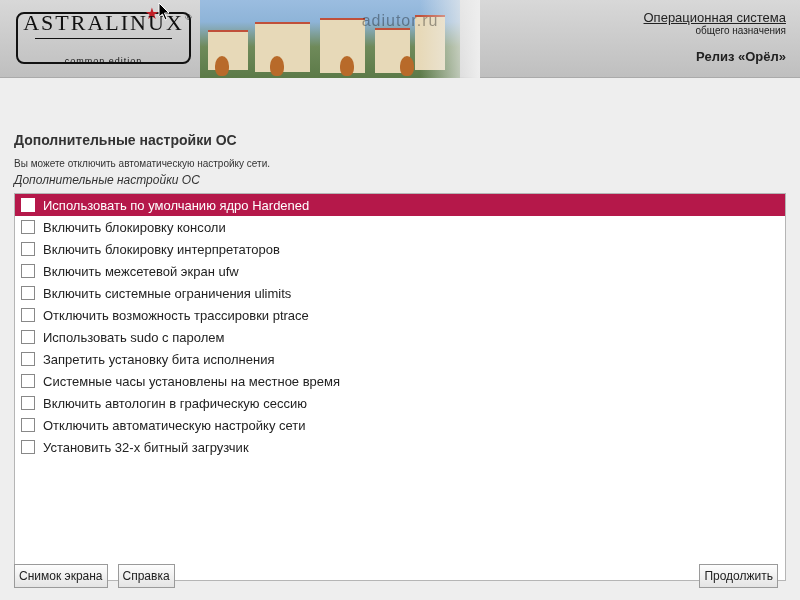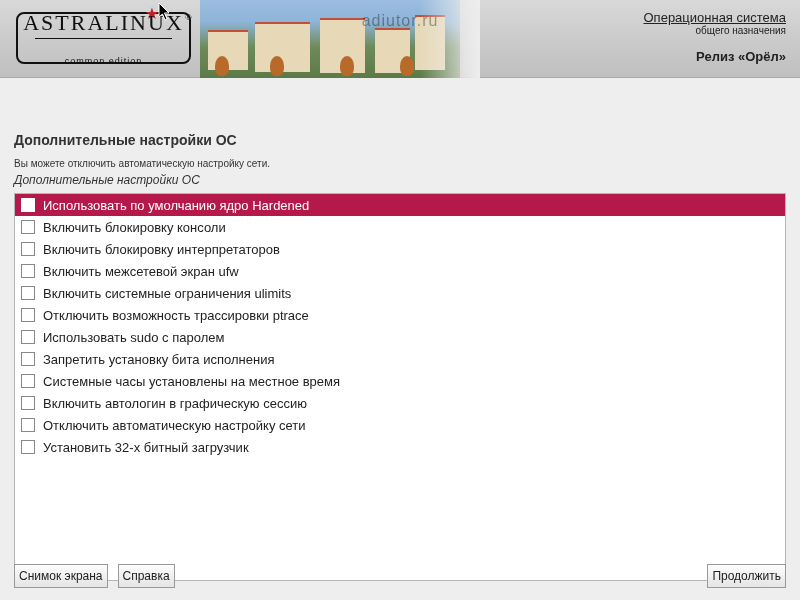--- a/index.html
+++ b/index.html
@@ -133,21 +133,21 @@
   .btn {
     background: linear-gradient(to bottom,#fdfdfd,#e4e4e4);
     border:1px solid #9a9a9a;
     border-radius:0;
     padding: 4px 4px;
     font-size:12px;
     color:#222;
     cursor:pointer;
     margin-right:10px;
   }
-  .btn:last-child{margin-right:0;}
+  .btn:last-child{margin-right:8px;}
   .footer-spacer{flex:1;}
 </style>
 </head>
 <body>
 
 <div class="header">
   <div class="header-photo">
     <div class="bld b1"></div>
       <div class="bld b2"></div>
       <div class="bld b3"></div>

